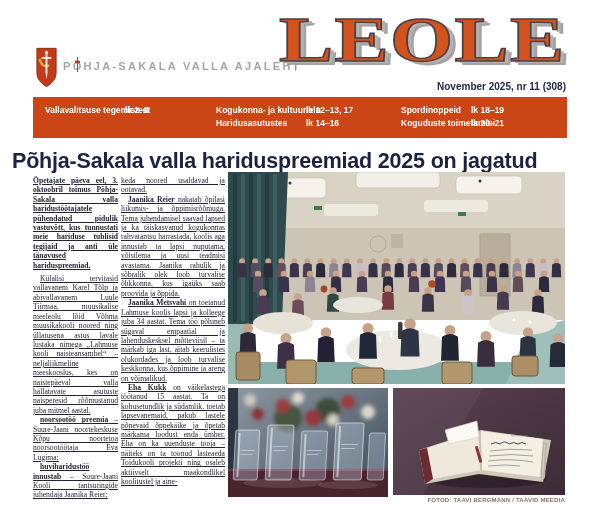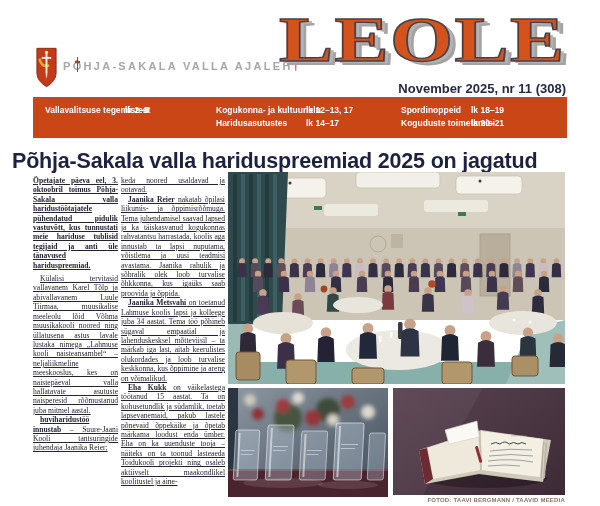--- a/index.html
+++ b/index.html
@@ -12,21 +12,21 @@
            letter-spacing:2.3px;color:#a6a6a6;white-space:nowrap;}
   #tagline .o-char{position:relative;display:inline-block;}
   #tagline .o-char::after{content:"";position:absolute;left:4px;top:-3px;width:1.5px;height:15px;background:#c0391b;}
   #tagline .o-char::before{content:"";position:absolute;left:2px;top:1px;width:5.5px;height:1.5px;background:#c0391b;z-index:2;}
   #tagline .red-t{color:#c0391b;letter-spacing:0;}
   #logo{position:absolute;right:34px;top:4px;font-family:"Liberation Serif",serif;
         font-weight:700;font-size:64px;line-height:72px;color:#d4531d;
         -webkit-text-stroke:1.4px #474049;letter-spacing:1px;
         text-shadow:3px 2px 0 #b5b2b2,5px 4px 0 #a5a2a2;
         display:inline-block;transform:scaleX(1.27);transform-origin:100% 50%;white-space:nowrap;}
-  #issue-line{position:absolute;right:34px;top:81px;font-size:13px;font-weight:700;color:#232a44;}
+  #issue-line{position:absolute;right:34px;top:81px;font-size:10px;font-weight:700;color:#232a44;}
 
   
   #nav-bar{position:absolute;left:33px;top:97px;width:534px;height:41px;background:#cb4617;
            display:grid;grid-template-columns:160px 174px 154px;column-gap:11px;
            padding:7px 0 0 12px;box-sizing:border-box;}
   .nav-col{display:flex;flex-direction:column;}
   .nav-row{display:flex;line-height:13px;font-size:8.5px;font-weight:700;color:#ffffff;white-space:nowrap;}
   .nav-col.c1 .nav-lbl{width:80px;}
   .nav-col.c2 .nav-lbl{width:90px;}
   .nav-col.c3 .nav-lbl{width:70px;}
@@ -83,40 +83,41 @@
         <span class="nav-pg">lk 2–8</span>
       </div>
     </div>
     <div class="nav-col c2">
       <div class="nav-row">
         <span class="nav-lbl">Kogukonna- ja kultuurielu</span>
         <span class="nav-pg">lk 12–13, 17</span>
       </div>
       <div class="nav-row">
         <span class="nav-lbl">Haridusasutustes</span>
-        <span class="nav-pg">lk 14–17</span>
+        <span class="nav-pg">lk 14–16</span>
       </div>
     </div>
     <div class="nav-col c3">
       <div class="nav-row">
         <span class="nav-lbl">Spordinoppeid</span>
         <span class="nav-pg">lk 18–19</span>
       </div>
       <div class="nav-row">
         <span class="nav-lbl">Koguduste toimetamisi</span>
         <span class="nav-pg">lk 20–21</span>
       </div>
     </div>
   </div>
 
   <div id="headline">Põhja-Sakala valla hariduspreemiad 2025 on jagatud</div>
 
   <div id="col1" class="col">
     <p class="bold">Õpetajate päeva eel, 3. oktoobril toimus Põhja-Sakala valla haridustöötajatele pühendatud pidulik vastuvõtt, kus tunnustati meie hariduse tublisid tegijaid ja anti üle tänavused hariduspreemiad.</p>
     <p class="ind sp">Külalisi tervitasid vallavanem Karel Tõlp ja abivallavanem Luule Tiirmaa, muusikalise meeleolu lõid Võhma muusikakooli noored ning üllatusena astus lavale lustaka nimega „Lahmuse kooli naisteansambel“ – neljaliikmeline meeskooslus, kes on naistepäeval valla hallatavate asutuste naisperesid rõõmustanud juba mitmel aastal.</p>
+    <p class="ind"><span class="bold">noorsootöö preemia</span><span> – Suure-Jaani noortekeskuse Kõpu noortetoa noorsootöötaja Eva Lugima;</span></p>
     <p class="ind"><span class="bold">huviharidustöö innustab</span><span> – Suure-Jaani Kooli tantsuringide juhendaja Jaanika Reier;</span></p>
 
   </div>
 
   <div id="col2" class="col">
     <p>keda noored usaldavad ja ootavad.</p>
     <p class="ind"><span class="bold">Jaanika Reier</span><span> nakatab õpilasi liikumis- ja õppimisrõõmuga. Tema juhendamisel saavad lapsed ja ka täiskasvanud kogukonnas rahvatantsu harrastada, koolis aga innustab ta lapsi nuputama, võistlema ja uusi teadmisi avastama. Jaanika rahulik ja sõbralik olek loob turvalise õhkkonna, kus igaüks saab proovida ja õppida.</span></p>
     <p class="ind"><span class="bold">Jaanika Metsvahi</span><span> on toetanud Lahmuse koolis lapsi ja kolleege juba 34 aastat. Tema töö põhineb sügaval empaatial ja lahenduskesksel mõtteviisil – ta märkab iga last, aitab keerulistes olukordades ja loob turvalise keskkonna, kus õppimine ja areng on võimalikud.</span></p>
     <p class="ind"><span class="bold">Eha Kukk</span><span> on väikelastega töötanud 15 aastat. Ta on kohusetundlik ja südamlik, toetab lapsevanemaid, pakub lastele põnevaid õppekäike ja õpetab märkama loodust enda ümber. Eha on ka uuenduste tooja – näiteks on ta toonud lasteaeda Toidukooli projekti ning osaleb aktiivselt maakondlikel koolitustel ja aine-</span></p>
   </div>

